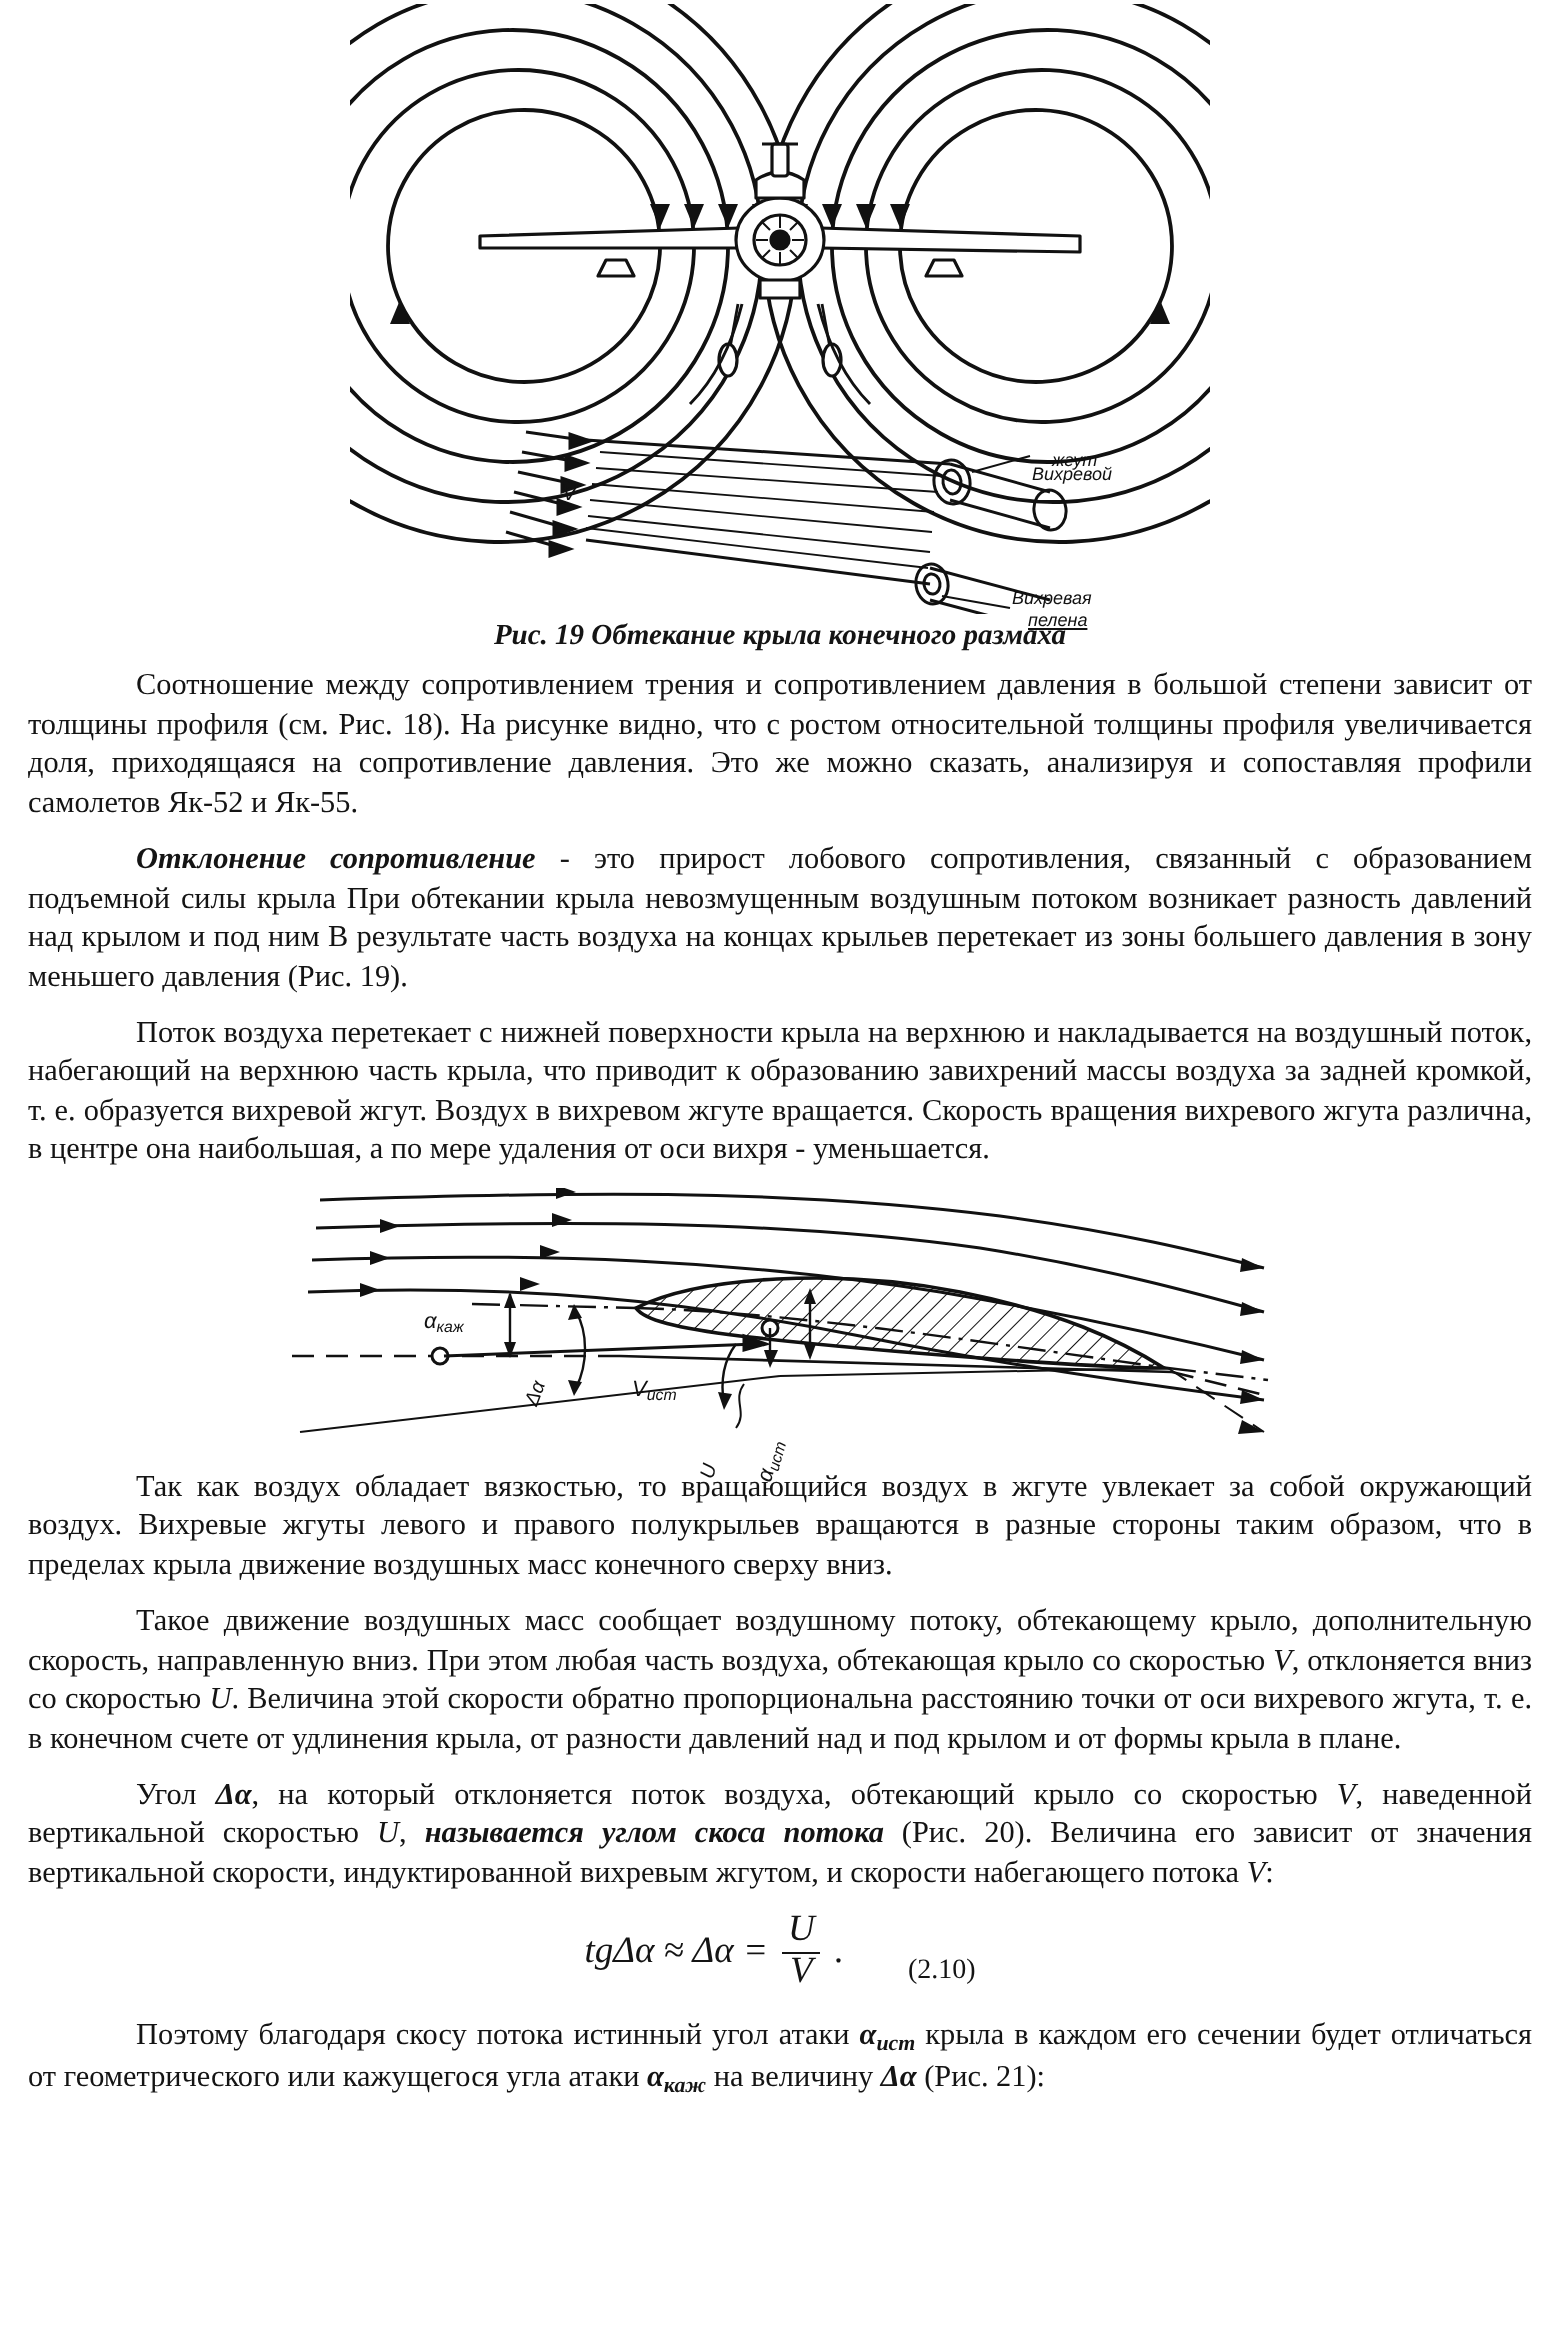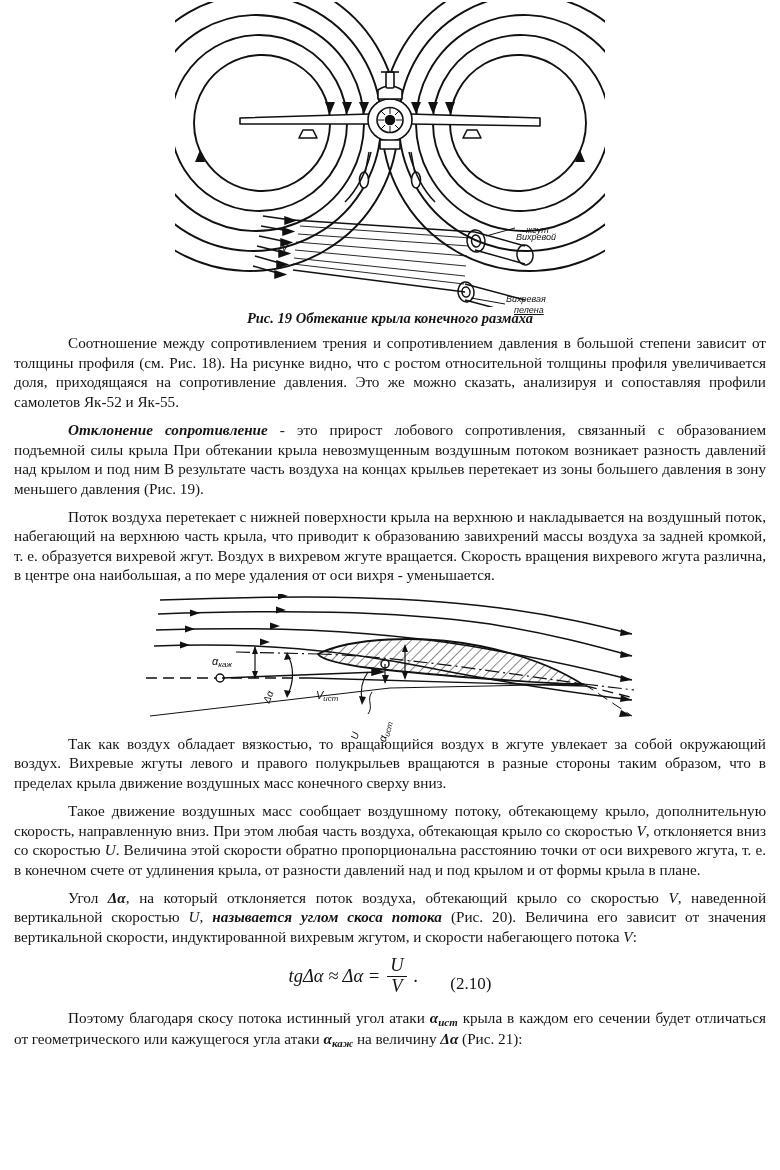--- a/index.html
+++ b/index.html
@@ -102,21 +102,21 @@
     flex-direction: column;
     align-items: center;
     vertical-align: middle;
     margin: 0 2px;
     line-height: 1.04;
   }
   .frac .num { padding: 0 4px; }
   .frac .den { padding: 0 4px; border-top: 1.3px solid #141414; }
   .eqno {
     font-style: normal;
-    font-size: 17px;
+    font-size: 14px;
     margin-left: 32px;
     align-self: flex-end;
     padding-bottom: 2px;
   }
 
   
   .dlabel {
     position: absolute;
     font-family: "Liberation Sans", "DejaVu Sans", sans-serif;
     font-style: italic;

